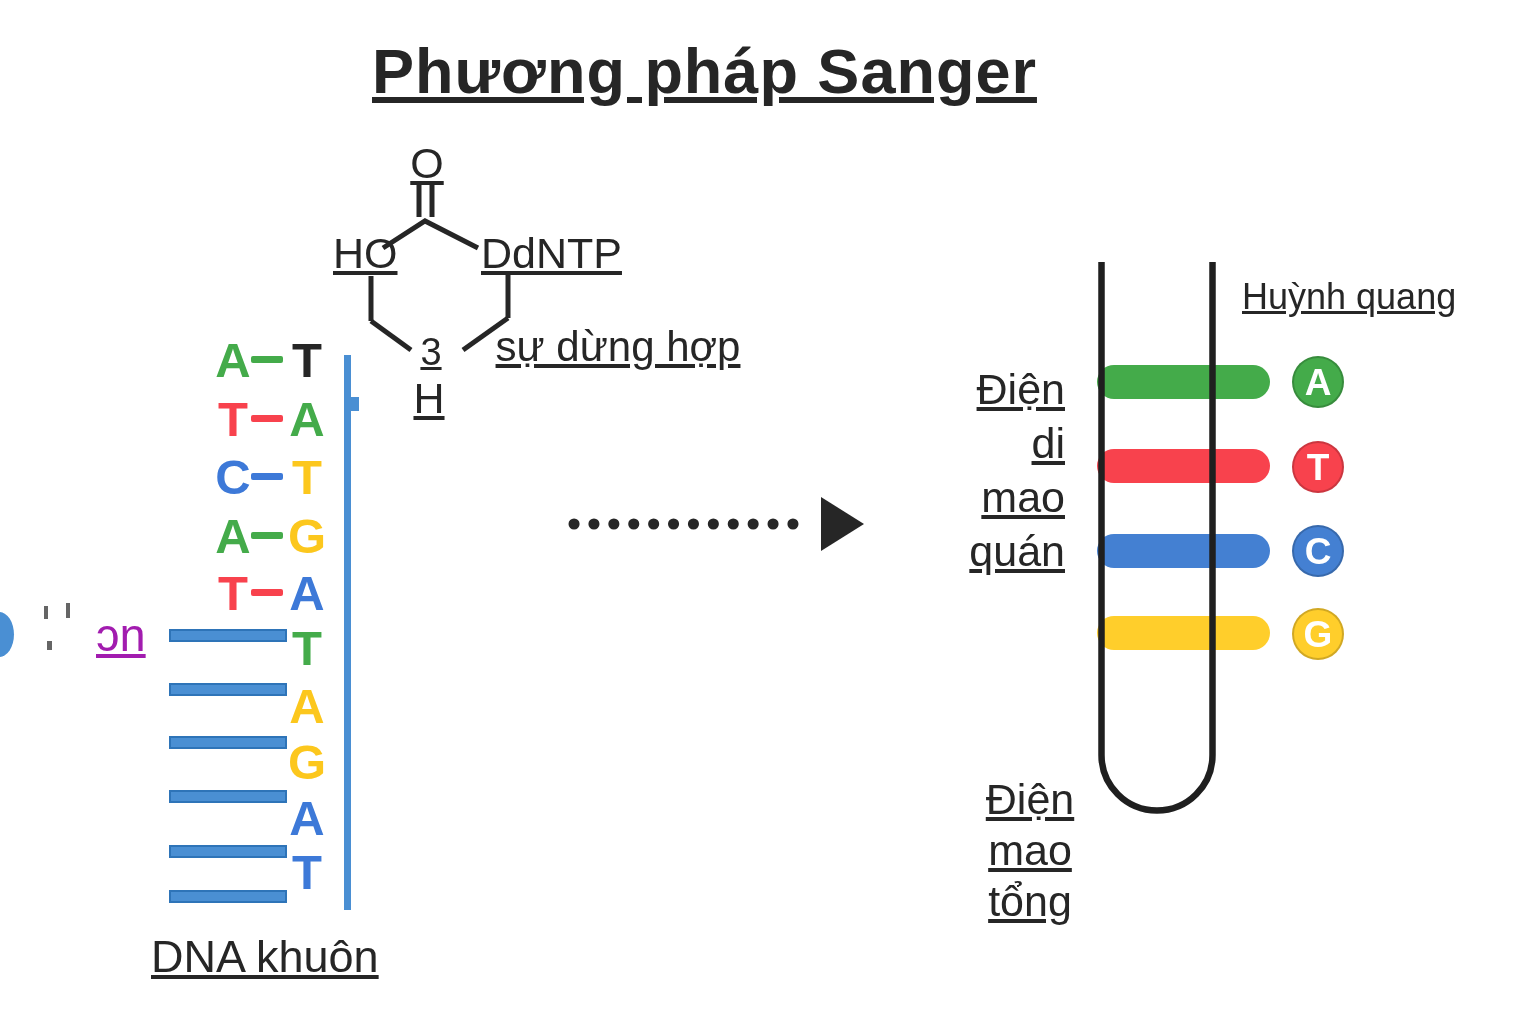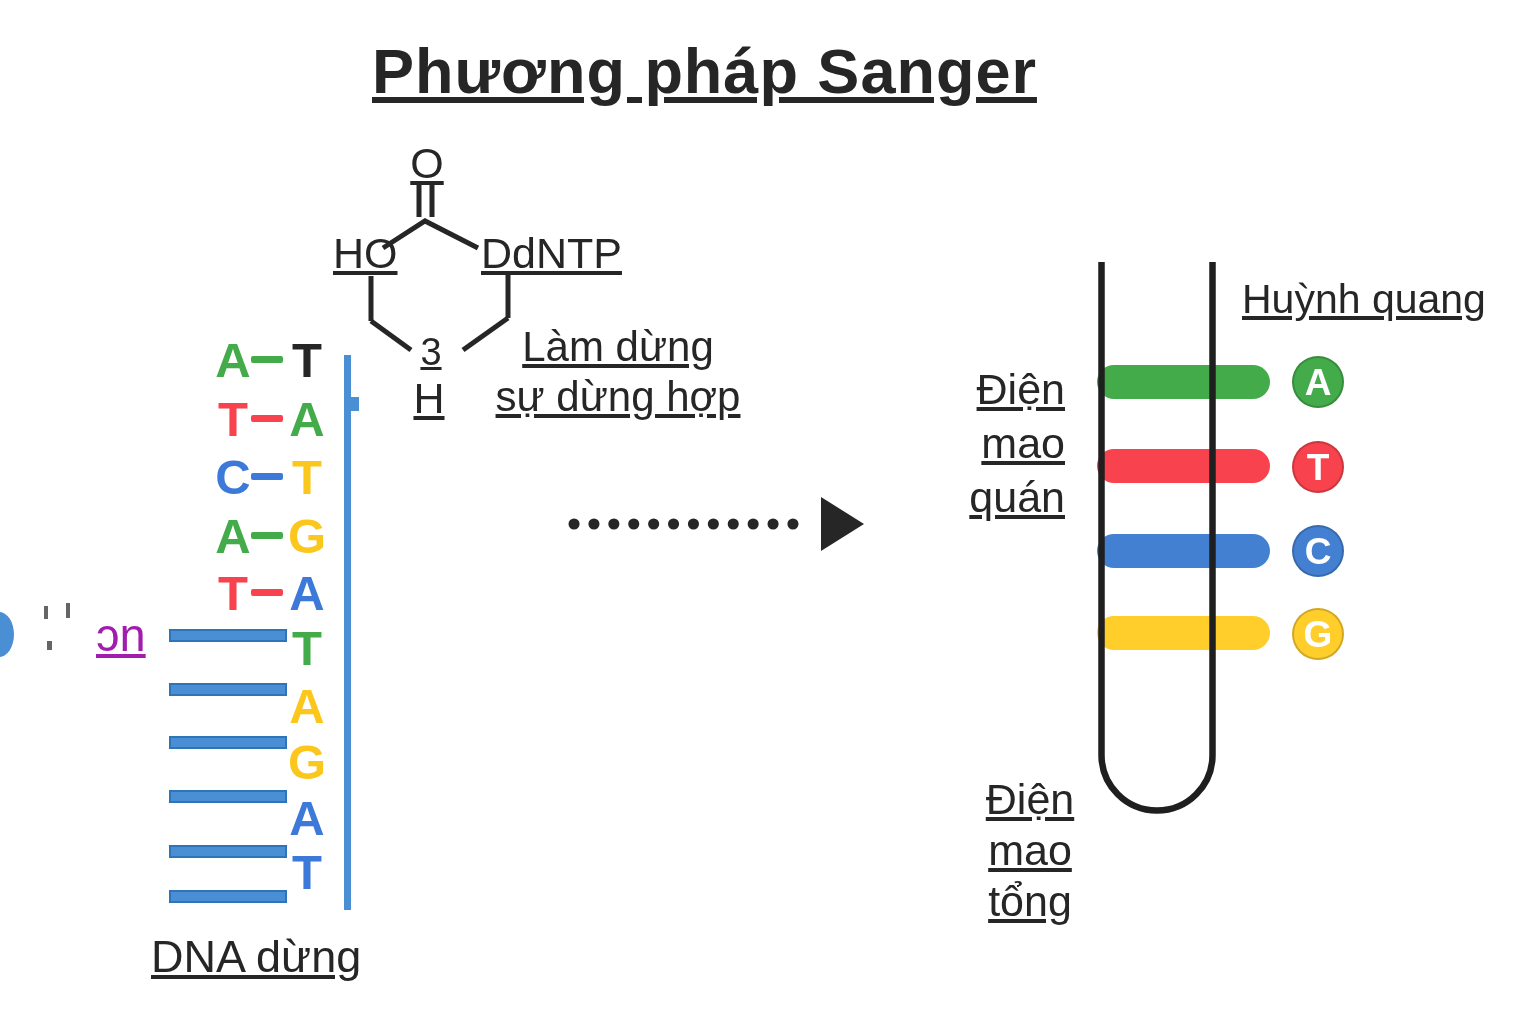--- a/index.html
+++ b/index.html
@@ -17,21 +17,21 @@
   .bar{position:absolute;left:169px;width:118px;height:13px;box-sizing:border-box;
        background:var(--bar_blue);border:2px solid var(--bar_blue_border);z-index:3;}
   .band{position:absolute;left:1097px;width:173px;height:34px;border-radius:17px;z-index:1;}
   .chip{position:absolute;left:1292px;width:52px;height:52px;border-radius:50%;
         box-sizing:border-box;border:2px solid rgba(0,0,0,0.18);
         display:flex;align-items:center;justify-content:center;z-index:3;}
   .chip span{color:#fff;font-size:37px;font-weight:700;line-height:1;}
   .strokes{position:absolute;left:0;top:0;z-index:2;}
   .side-label{font-size:43px;line-height:54px;text-align:right;white-space:normal;}
   .bottom-label{font-size:43px;line-height:51px;text-align:center;white-space:normal;}
-  .fluor{font-size:41px;}
+  .fluor{font-size:36px;}
   .template-label{font-size:45px;}
   .fragment{font-size:47px;color:#a21caf;}
   .mark{position:absolute;background:#4a4a4a;opacity:.85;z-index:3;}
   .edge-dot{position:absolute;left:-16px;top:612px;width:30px;height:45px;border-radius:50%;
             background:var(--bar_blue);z-index:3;}
   
   .c-green{color:var(--green);}   .c-red{color:var(--red);}
   .c-blue{color:var(--blue);}     .c-yellow{color:var(--yellow);}
   .c-ink{color:var(--ink);}
   .dash.c-green{background:var(--green);} .dash.c-red{background:var(--red);}
@@ -69,21 +69,20 @@
     <path d="M 1101.5 262 V 755 A 55.5 55.5 0 0 0 1212.5 755 V 262" fill="none" stroke="#1F1F1F" stroke-width="6.5"></path>
   </svg>
 
   <div class="t atom" style="left:404px;top:142px;width:46px;text-align:center">O</div>
   <div class="t atom" style="left:333px;top:232px">HO</div>
   <div class="t atom" style="left:481px;top:232px">DdNTP</div>
   <div class="t num" style="left:410px;top:333px;width:42px;text-align:center">3</div>
   <div class="t atom" style="left:406px;top:377px;width:46px;text-align:center">H</div>
 
   <div class="t caption" style="left:487px;top:322px;width:262px">
-    <div>Làm dừng</div>
     <div>sự dừng hợp</div>
   </div>
 
   <span class="base c-green" style="left:202px;top:336px">A</span>
   <div class="dash c-green" style="left:251px;top:356px"></div>
   <span class="base c-ink" style="left:276px;top:336px">T</span>
 
   <span class="base c-red" style="left:202px;top:395px">T</span>
   <div class="dash c-red" style="left:251px;top:415px"></div>
   <span class="base c-green" style="left:276px;top:395px">A</span>
@@ -111,24 +110,25 @@
   <div class="bar" style="top:845px"></div>
   <span class="base c-blue" style="left:276px;top:848px">T</span>
   <div class="bar" style="top:890px"></div>
 
   <div class="edge-dot"></div>
   <div class="t fragment" style="left:96px;top:611px">ɔn</div>
   <div class="mark" style="left:44px;top:606px;width:4px;height:13px"></div>
   <div class="mark" style="left:66px;top:603px;width:4px;height:15px"></div>
   <div class="mark" style="left:47px;top:641px;width:5px;height:9px"></div>
 
-  <div class="t template-label" style="left:151px;top:934px">DNA dừng</div>
+  <div class="t template-label" style="left:151px;top:934px">DNA khuôn</div>
 
   <div class="t side-label" style="left:930px;top:362px;width:135px">
     <div>Điện</div>
+    <div>di</div>
     <div>mao</div>
     <div>quán</div>
   </div>
 
   <div class="t fluor" style="left:1242px;top:279px">Huỳnh quang</div>
 
   <div class="band c-green" style="top:365px"></div>
   <div class="band c-red" style="top:449px"></div>
   <div class="band c-blue" style="top:534px"></div>
   <div class="band c-yellow" style="top:616px"></div>

